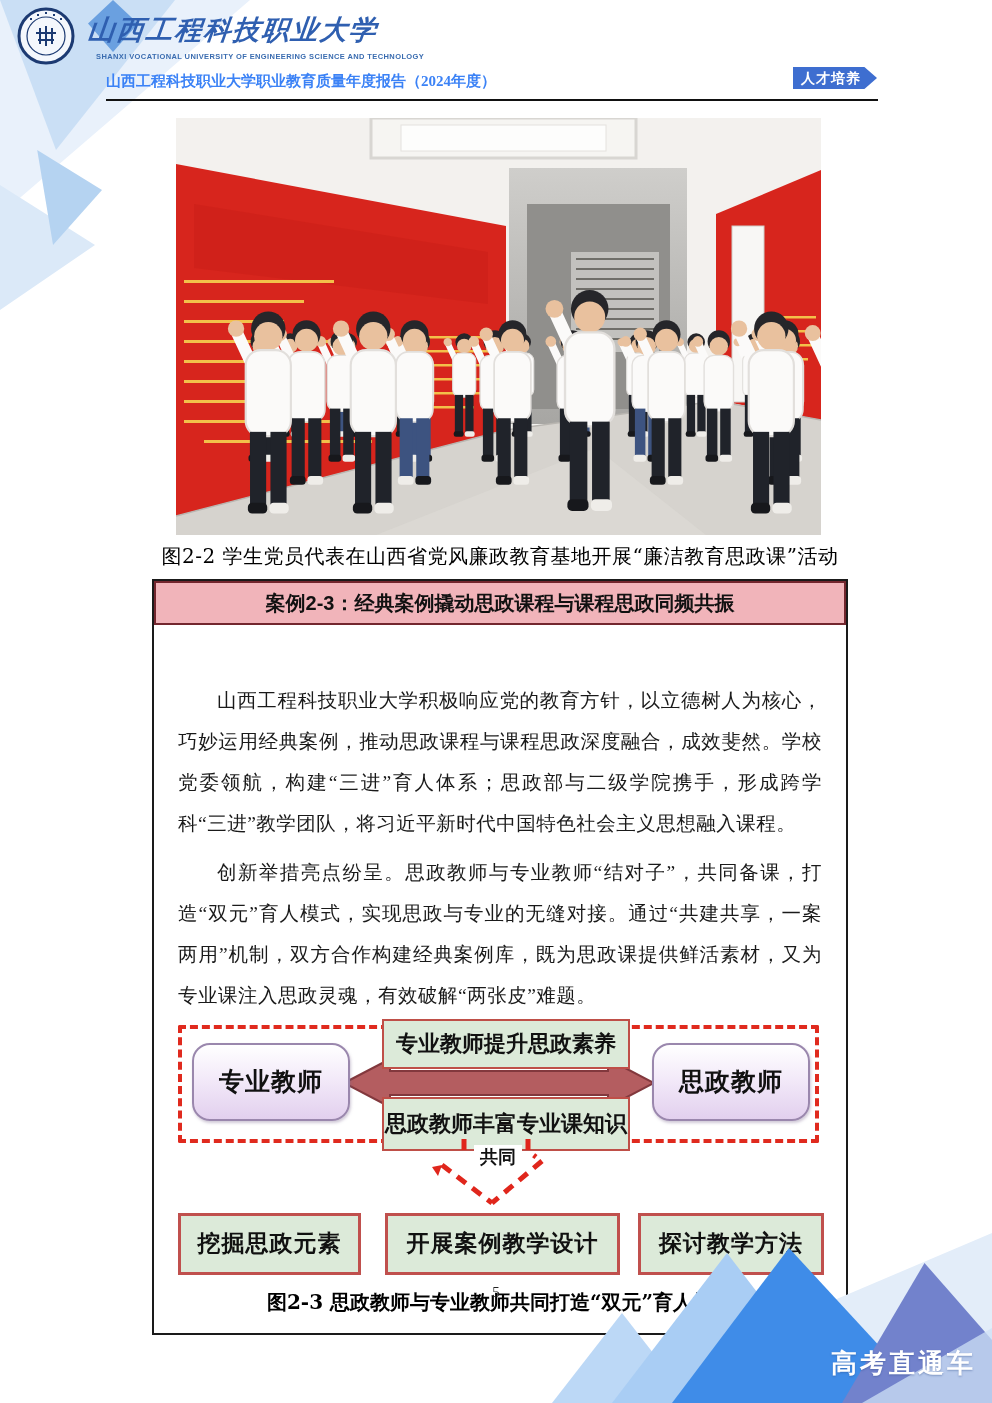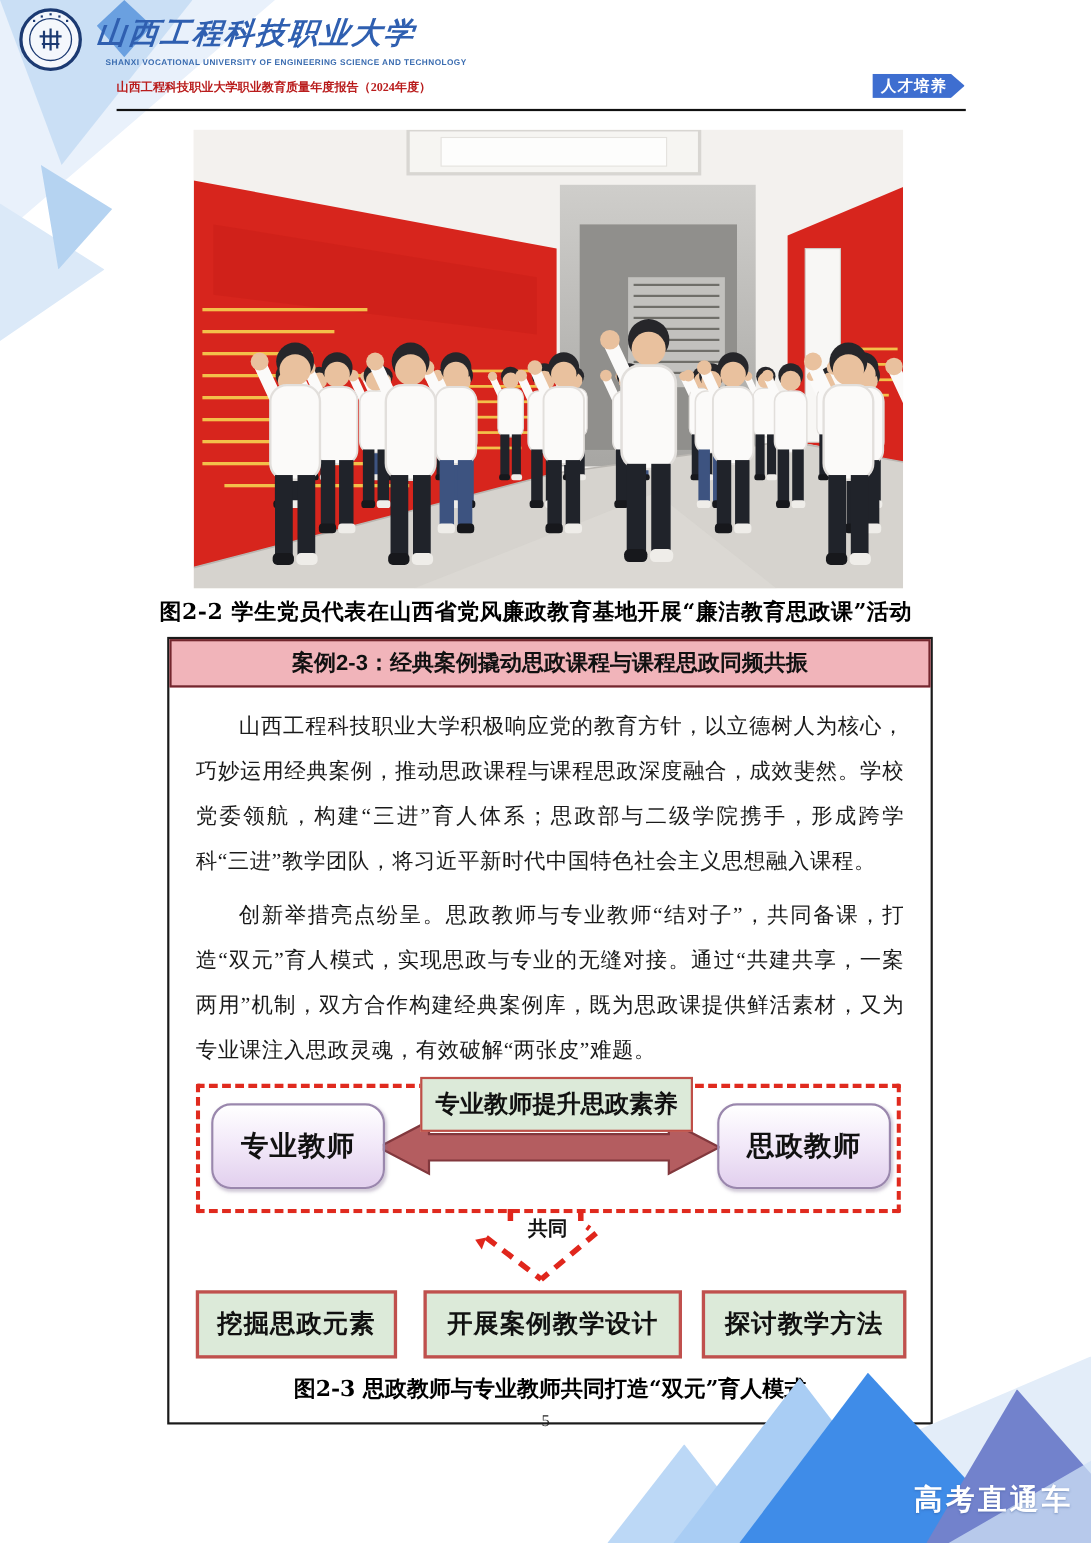--- a/index.html
+++ b/index.html
@@ -13,37 +13,37 @@
   .tlC{left:88px;top:0;width:50px;height:52px;background:#6aa0e0;clip-path:polygon(50% 0,100% 45%,50% 100%,0 45%);}
   .tlD{left:0;top:185px;width:95px;height:125px;background:#dbe9f8;clip-path:polygon(0 0,100% 48%,0 100%);}
   .tlE{left:30px;top:150px;width:72px;height:95px;background:#b5d3f1;clip-path:polygon(10% 0,100% 42%,32% 100%);}
 
   
   .seal{position:absolute;left:16px;top:6px;width:60px;height:60px;}
   .uni-cn{position:absolute;left:88px;top:12px;font-family:"DejaVu Serif",serif;font-weight:bold;
           font-style:italic;font-size:27px;letter-spacing:2px;color:#2f5fb0;transform:skewX(-6deg);white-space:nowrap;}
   .uni-en{position:absolute;left:96px;top:52px;font-size:7.5px;font-weight:bold;letter-spacing:.4px;
           color:#3a6cb0;white-space:nowrap;}
-  .report-title{position:absolute;left:106px;top:72px;font-size:11px;font-weight:bold;color:#b91c1c;
+  .report-title{position:absolute;left:106px;top:72px;font-size:15px;font-weight:bold;color:#3b82f6;
           font-family:"Liberation Serif",serif;white-space:nowrap;}
   .badge{position:absolute;left:793px;top:67px;width:84px;height:22px;background:#3e6ed0;color:#fff;
          font-size:14px;font-weight:bold;text-align:center;line-height:22px;letter-spacing:1px;
          clip-path:polygon(0 0,85% 0,100% 50%,85% 100%,0 100%);padding-right:8px;box-sizing:border-box;}
   .header-rule{position:absolute;left:106px;top:99px;width:772px;height:2px;background:#111;}
 
   
   .photo{position:absolute;left:176px;top:118px;width:645px;height:417px;background:#f2f0ee;overflow:hidden;}
-  .figcap2{position:absolute;left:139px;top:543px;width:696px;text-align:center;font-size:20px;font-weight:bold;
+  .figcap2{position:absolute;left:152px;top:543px;width:696px;text-align:center;font-size:20px;font-weight:normal;
            color:#000;font-family:"DejaVu Serif",serif;letter-spacing:.5px;}
 
   
   .case-box{position:absolute;left:152px;top:579px;width:696px;border:2px solid #1a1a1a;background:#fff;box-sizing:border-box;}
   .case-header{background:#f1b4ba;border:2px solid #73262e;height:40px;line-height:40px;text-align:center;
                font-size:20px;font-weight:bold;color:#111;}
-  .case-content{padding:8px 24px 10px;}
+  .case-content{padding:8px 24px 10px;margin-top:40px;}
   .case-para{font-family:"Liberation Serif",serif;font-size:19.5px;line-height:2.1;color:#1a1a1a;
              text-align:justify;text-indent:2em;letter-spacing:.5px;margin:8px 0 4px;}
 
   
   .diagram{position:relative;height:302px;margin-top:4px;}
   .dash-frame{position:absolute;left:0;top:4px;width:633px;height:110px;border:4px dashed #e02a1e;border-radius:2px;}
   .teacher-box{position:absolute;top:22px;width:154px;height:74px;border:2px solid #9a87ad;border-radius:18px;
                background:linear-gradient(180deg,#ffffff 0%,#f3eaf9 45%,#e2d0ee 100%);
                box-shadow:1px 2px 3px rgba(120,100,140,.35);
                display:flex;align-items:center;justify-content:center;
@@ -231,20 +231,21 @@
       <p class="case-para">创新举措亮点纷呈。思政教师与专业教师“结对子”，共同备课，打造“双元”育人模式，实现思政与专业的无缝对接。通过“共建共享，一案两用”机制，双方合作构建经典案例库，既为思政课提供鲜活素材，又为专业课注入思政灵魂，有效破解“两张皮”难题。</p>
 
       <div class="diagram">
         <div class="dash-frame"></div>
 
         <svg class="arrow-svg" width="314" height="56" viewBox="0 0 314 56">
           <polygon points="2,28 48,4 48,16 266,16 266,4 312,28 266,52 266,40 48,40 48,52" fill="#b45d60" stroke="#82383d" stroke-width="2"></polygon>
         </svg>
 
         <div class="flow-label fl-top">专业教师提升思政素养</div>
+        <div class="flow-label fl-bottom">思政教师丰富专业课知识</div>
 
         <div class="teacher-box tb-left">专业教师</div>
         <div class="teacher-box tb-right">思政教师</div>
 
         <svg class="connector-svg" width="140" height="70" viewBox="0 0 140 70">
           <g stroke="#e0261c" stroke-width="5" fill="none" stroke-dasharray="11 8">
             <path d="M36,0 V14"></path>
             <path d="M100,0 V12 l8,6"></path>
             <path d="M14,26 L64,64"></path>
             <path d="M114,22 L64,64"></path>

